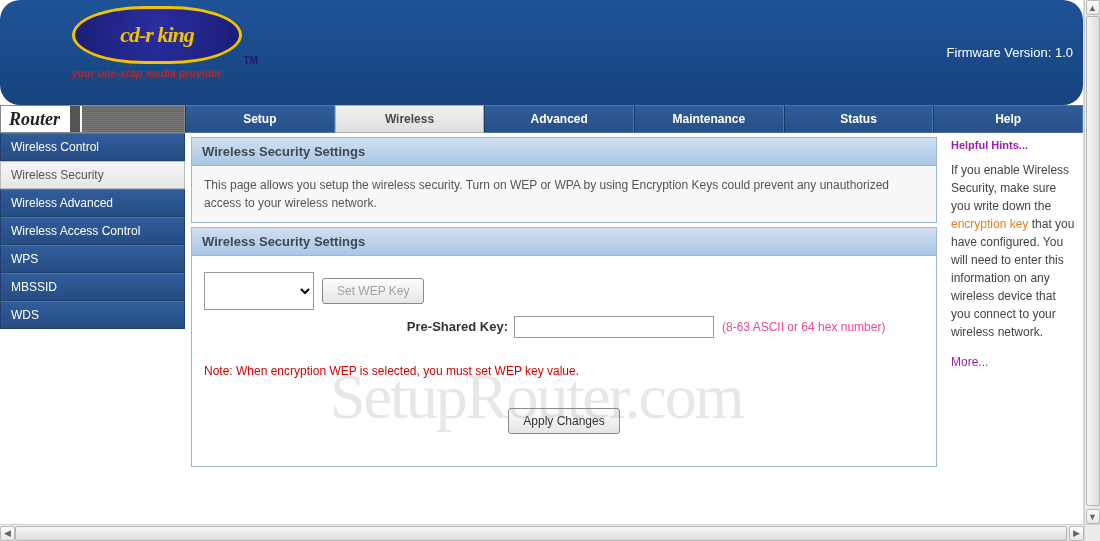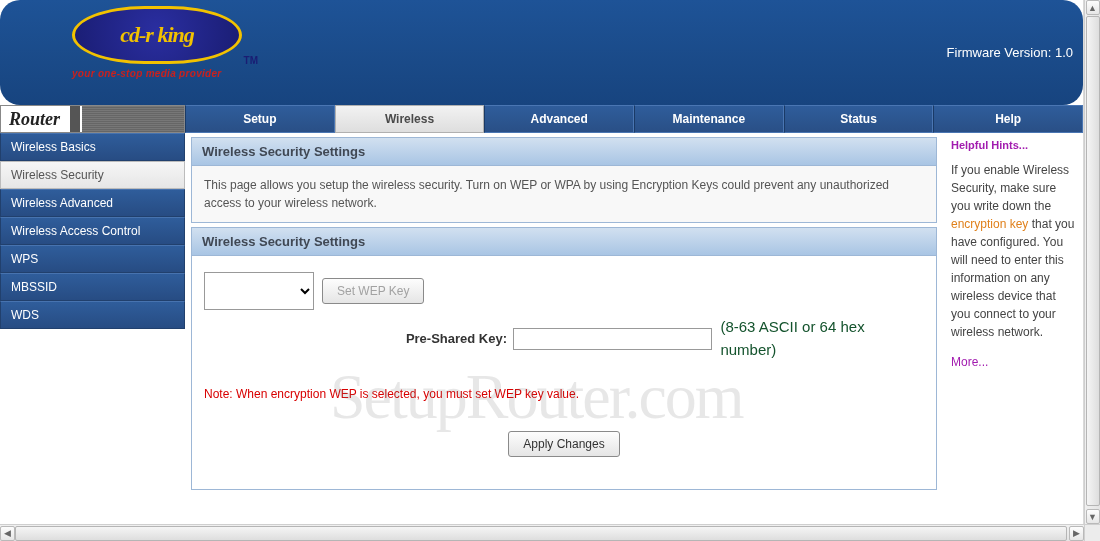--- a/index.html
+++ b/index.html
@@ -103,21 +103,21 @@
   .formrow { display:flex;align-items:center;margin:6px 0; }
   .formlabel { width:310px;text-align:right;font-weight:bold;color:#333;padding-right:6px;font-size:13px; }
   .formctl { display:flex;align-items:center;gap:8px; }
   select.enc { height:24px;width:110px;border:1px solid #999;background:#fff;font-size:12px;padding:18px; }
   .btn {
     height:26px;padding:0 14px;border:1px solid #8a8a8a;border-radius:3px;
     background:linear-gradient(#fdfdfd,#e5e5e5);font-size:12px;color:#333;cursor:pointer;
   }
   .btn:disabled { color:#a2a2a2; }
   input.psk { height:22px;width:200px;border:1px solid #999;padding:2px 4px;font-size:12px; }
-  .hint-inline { color:#14532d;font-size:15px; }
+  .hint-inline { color:#ec4899;font-size:12px; }
   .note { color:#d80000;padding:18px 0 14px 0;font-size:12px; }
   .apply-wrap { text-align:center;padding:14px 0 22px 0; }
 
   .hints { width:140px;padding:6px 8px; }
   .hints-header { font-weight:bold;color:#a21caf;font-size:11px;margin-bottom:10px; }
   .hints-body { color:#444;font-size:12px;line-height:1.5; }
   .hints-body .keylink { color:#e0811c; }
   .morelink { color:#a21caf;margin-top:14px;display:block;font-size:12px; }
 
   .watermark {
@@ -167,21 +167,21 @@
         <span>Status</span>
       </div>
     <div class="tab">
         <span>Help</span>
       </div>
   </div>
 
   <div class="body-row">
     <div class="sidebar">
       <div class="item">
-          <span>Wireless Basics</span>
+          <span>Wireless Control</span>
         </div>
       <div class="item active">
           <span>Wireless Security</span>
         </div>
       <div class="item">
           <span>Wireless Advanced</span>
         </div>
       <div class="item">
           <span>Wireless Access Control</span>
         </div>

